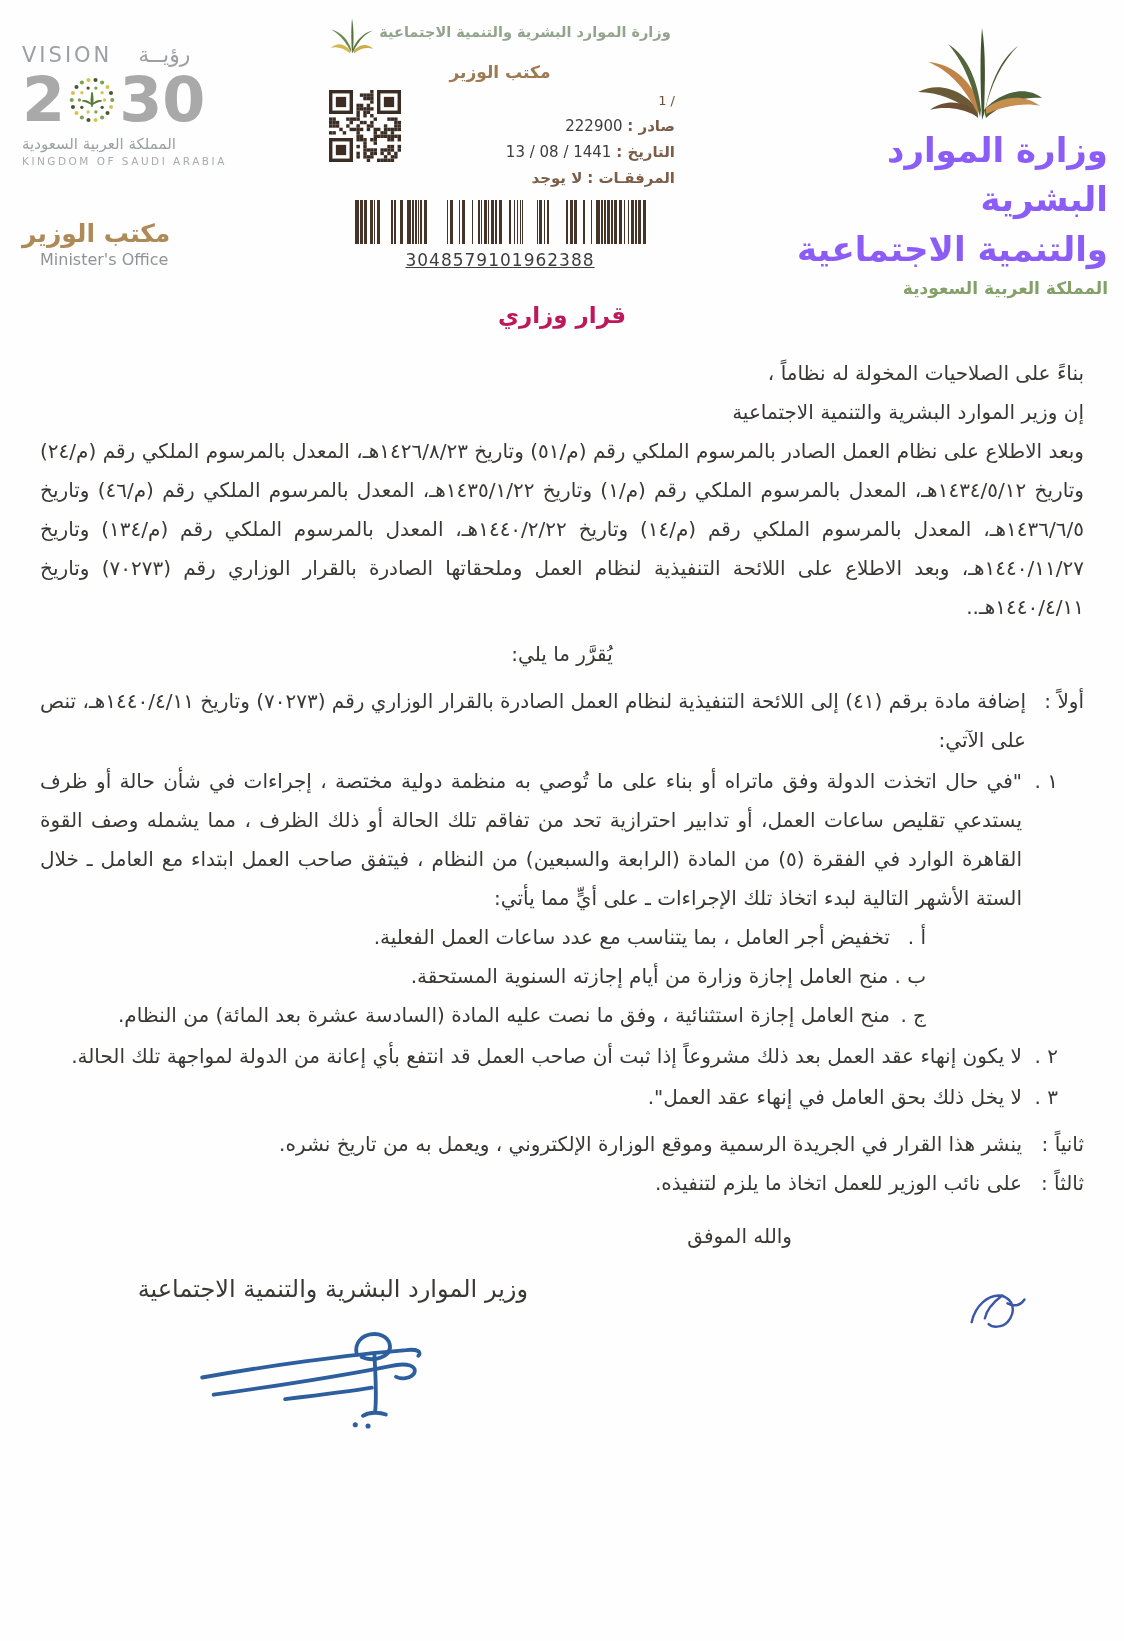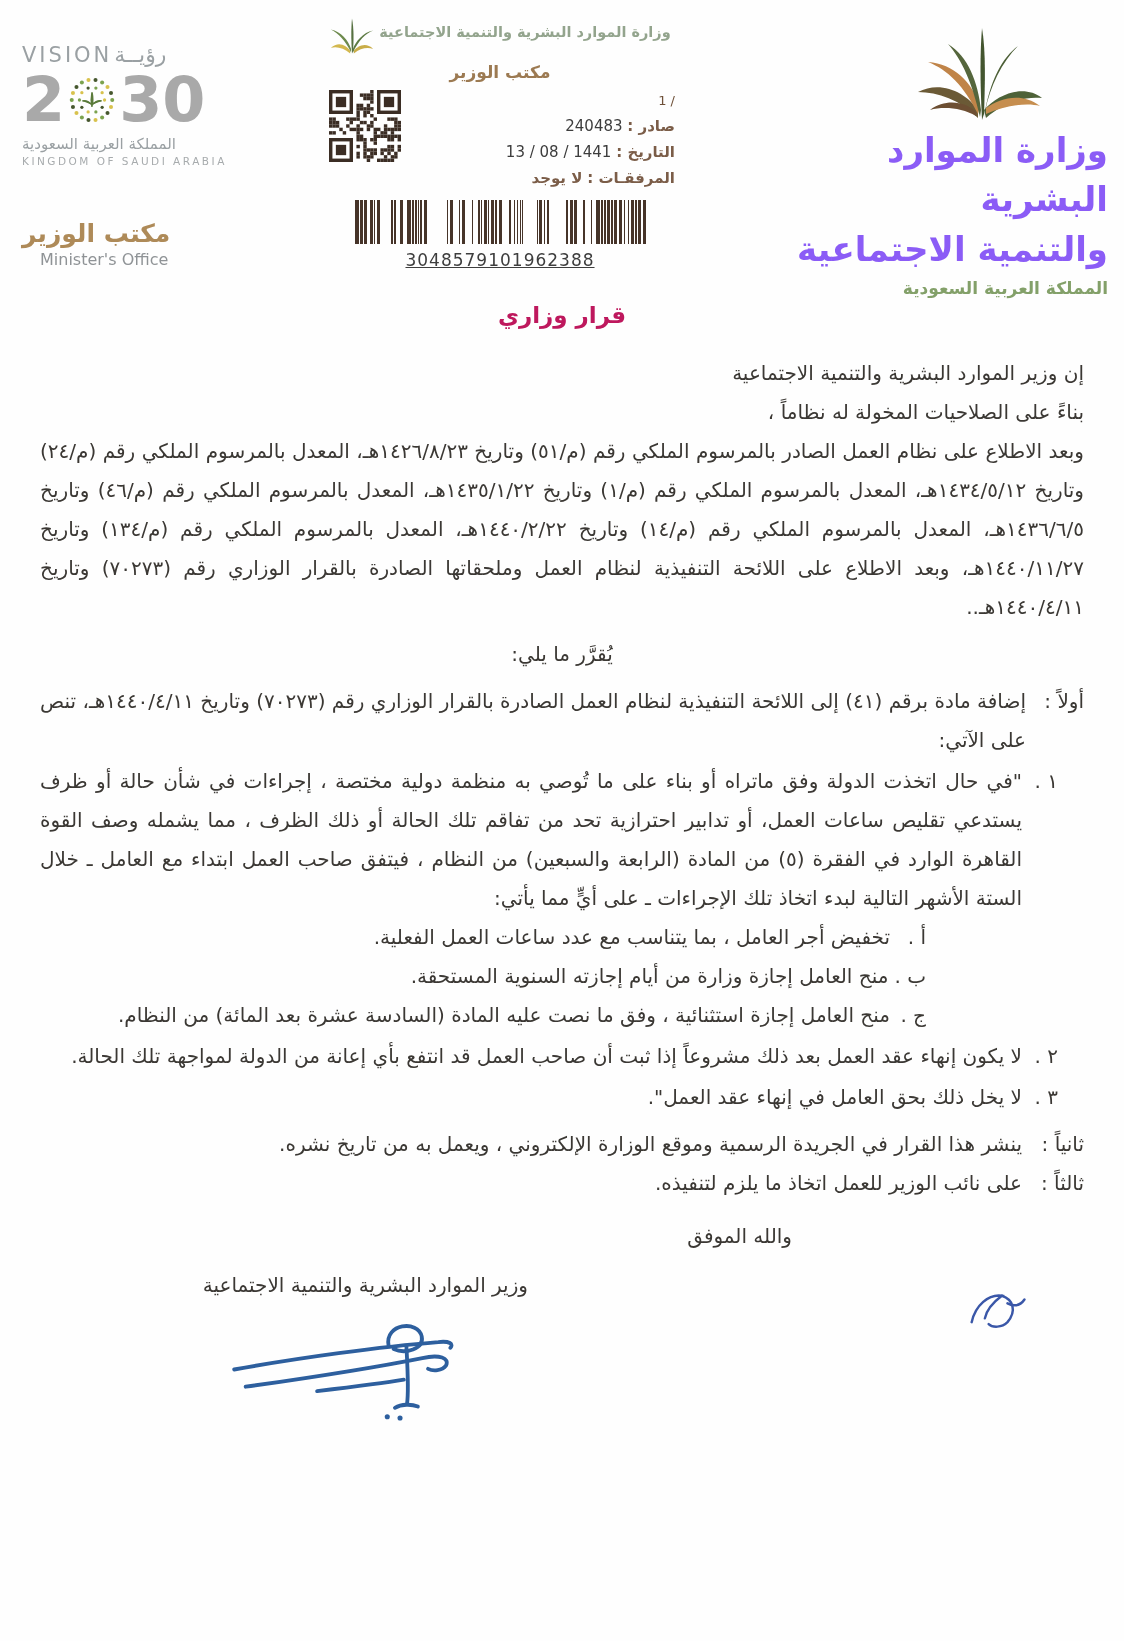--- a/index.html
+++ b/index.html
@@ -13,21 +13,21 @@
     overflow:hidden;
     box-sizing:border-box;
   }
   
   .header{display:flex;direction:ltr;padding:14px 16px 0 16px;}
   .col-left{width:215px;flex:0 0 auto;padding-top:28px;padding-left:6px;}
   .col-center{flex:1 1 auto;display:flex;flex-direction:column;align-items:center;padding-top:2px;}
   .col-right{width:345px;flex:0 0 auto;direction:rtl;text-align:right;padding-top:8px;}
 
   
-  .vision-row{display:flex;align-items:center;gap:2px;color:#9aa0a3;font-size:21px;letter-spacing:3px;text-align:right;}
+  .vision-row{display:flex;align-items:center;gap:26px;color:#9aa0a3;font-size:21px;letter-spacing:3px;text-align:right;}
   .vision-ar{font-size:22px;letter-spacing:0;color:#9aa0a3;}
   .year-row{display:flex;align-items:center;margin-top:2px;color:#a9a9a9;font-weight:bold;font-size:62px;line-height:1;}
   .kingdom-ar{color:#9aa0a3;font-size:15px;margin-top:4px;}
   .kingdom-en{color:#a7abad;font-size:10.5px;letter-spacing:2.5px;margin-top:2px;}
   .office-block{margin-top:52px;}
   .office-ar{color:#ae8a58;font-size:25px;font-weight:bold;}
   .office-en{color:#8f9396;font-size:16px;margin-top:2px;margin-left:18px;}
 
   
   .stamp{width:350px;display:flex;flex-direction:column;align-items:center;}
@@ -55,21 +55,21 @@
   .center-line{text-align:center;}
   .mt8{margin-top:8px;}
   .row{display:flex;gap:6px;}
   .row .num{flex:0 0 auto;min-width:30px;}
   .row .txt{flex:1 1 auto;}
   .item{margin-right:26px;margin-top:2px;}
   .sub{margin-right:158px;margin-top:0;}
   .sub .num{min-width:30px;}
   .closing{width:fit-content;margin:14px 292px 0 0;}
   .sig-block{width:fit-content;margin:10px 556px 0 0;text-align:center;direction:rtl;}
-  .sig-title{font-size:20px;margin-left:32px;}
+  .sig-title{font-size:24px;margin-left:32px;}
   .sig-svg{display:block;margin:2px auto 0 auto;}
   .sig-name{font-size:20px;margin-top:0px;}
   .paraph{position:absolute;left:966px;top:1284px;}
 </style>
 </head>
 <body>
 
 <div class="page">
 
   <div class="header">
@@ -133,21 +133,21 @@
             <path d="M25,40 C24,25 24,12 25,2 C27,12 27,26 26,38 Z" fill="#567040"></path>
           </svg>
           <div class="stamp-ministry">وزارة الموارد البشرية والتنمية الاجتماعية</div>
         </div>
         <div class="stamp-office">مكتب الوزير</div>
         <div class="stamp-mid">
           <div class="stamp-fields">
             <div class="page-ind">/ 1</div>
             <div>
               <span class="lbl">صادر :</span>
-              <span class="val">240483</span>
+              <span class="val">222900</span>
             </div>
             <div>
               <span class="lbl">التاريخ :</span>
               <span class="val" dir="ltr">13 / 08 / 1441</span>
             </div>
             <div>
               <span class="lbl">المرفقـات :</span>
               <span class="lbl">لا يوجد</span>
             </div>
           </div>
@@ -369,22 +369,22 @@
       </div>
       <div class="mlogo-l1">وزارة الموارد البشرية</div>
       <div class="mlogo-l2">والتنمية الاجتماعية</div>
       <div class="mlogo-l3">المملكة العربية السعودية</div>
     </div>
   </div>
 
   <div class="doc-title">قرار وزاري</div>
 
   <div class="body">
+    <div>بناءً على الصلاحيات المخولة له نظاماً ،</div>
     <div>إن وزير الموارد البشرية والتنمية الاجتماعية</div>
-    <div>بناءً على الصلاحيات المخولة له نظاماً ،</div>
     <div class="just">وبعد الاطلاع على نظام العمل الصادر بالمرسوم الملكي رقم (م/٥١) وتاريخ ١٤٢٦/٨/٢٣هـ، المعدل بالمرسوم الملكي رقم (م/٢٤) وتاريخ ١٤٣٤/٥/١٢هـ، المعدل بالمرسوم الملكي رقم (م/١) وتاريخ ١٤٣٥/١/٢٢هـ، المعدل بالمرسوم الملكي رقم (م/٤٦) وتاريخ ١٤٣٦/٦/٥هـ، المعدل بالمرسوم الملكي رقم (م/١٤) وتاريخ ١٤٤٠/٢/٢٢هـ، المعدل بالمرسوم الملكي رقم (م/١٣٤) وتاريخ ١٤٤٠/١١/٢٧هـ، وبعد الاطلاع على اللائحة التنفيذية لنظام العمل وملحقاتها الصادرة بالقرار الوزاري رقم (٧٠٢٧٣) وتاريخ ١٤٤٠/٤/١١هـ..</div>
 
     <div class="center-line mt8">يُقرَّر ما يلي:</div>
 
     <div class="row mt8">
       <span class="num" style="min-width:52px;">أولاً :</span>
       <div class="txt just">إضافة مادة برقم (٤١) إلى اللائحة التنفيذية لنظام العمل الصادرة بالقرار الوزاري رقم (٧٠٢٧٣) وتاريخ ١٤٤٠/٤/١١هـ، تنص على الآتي:</div>
     </div>
 
     <div class="row item">

